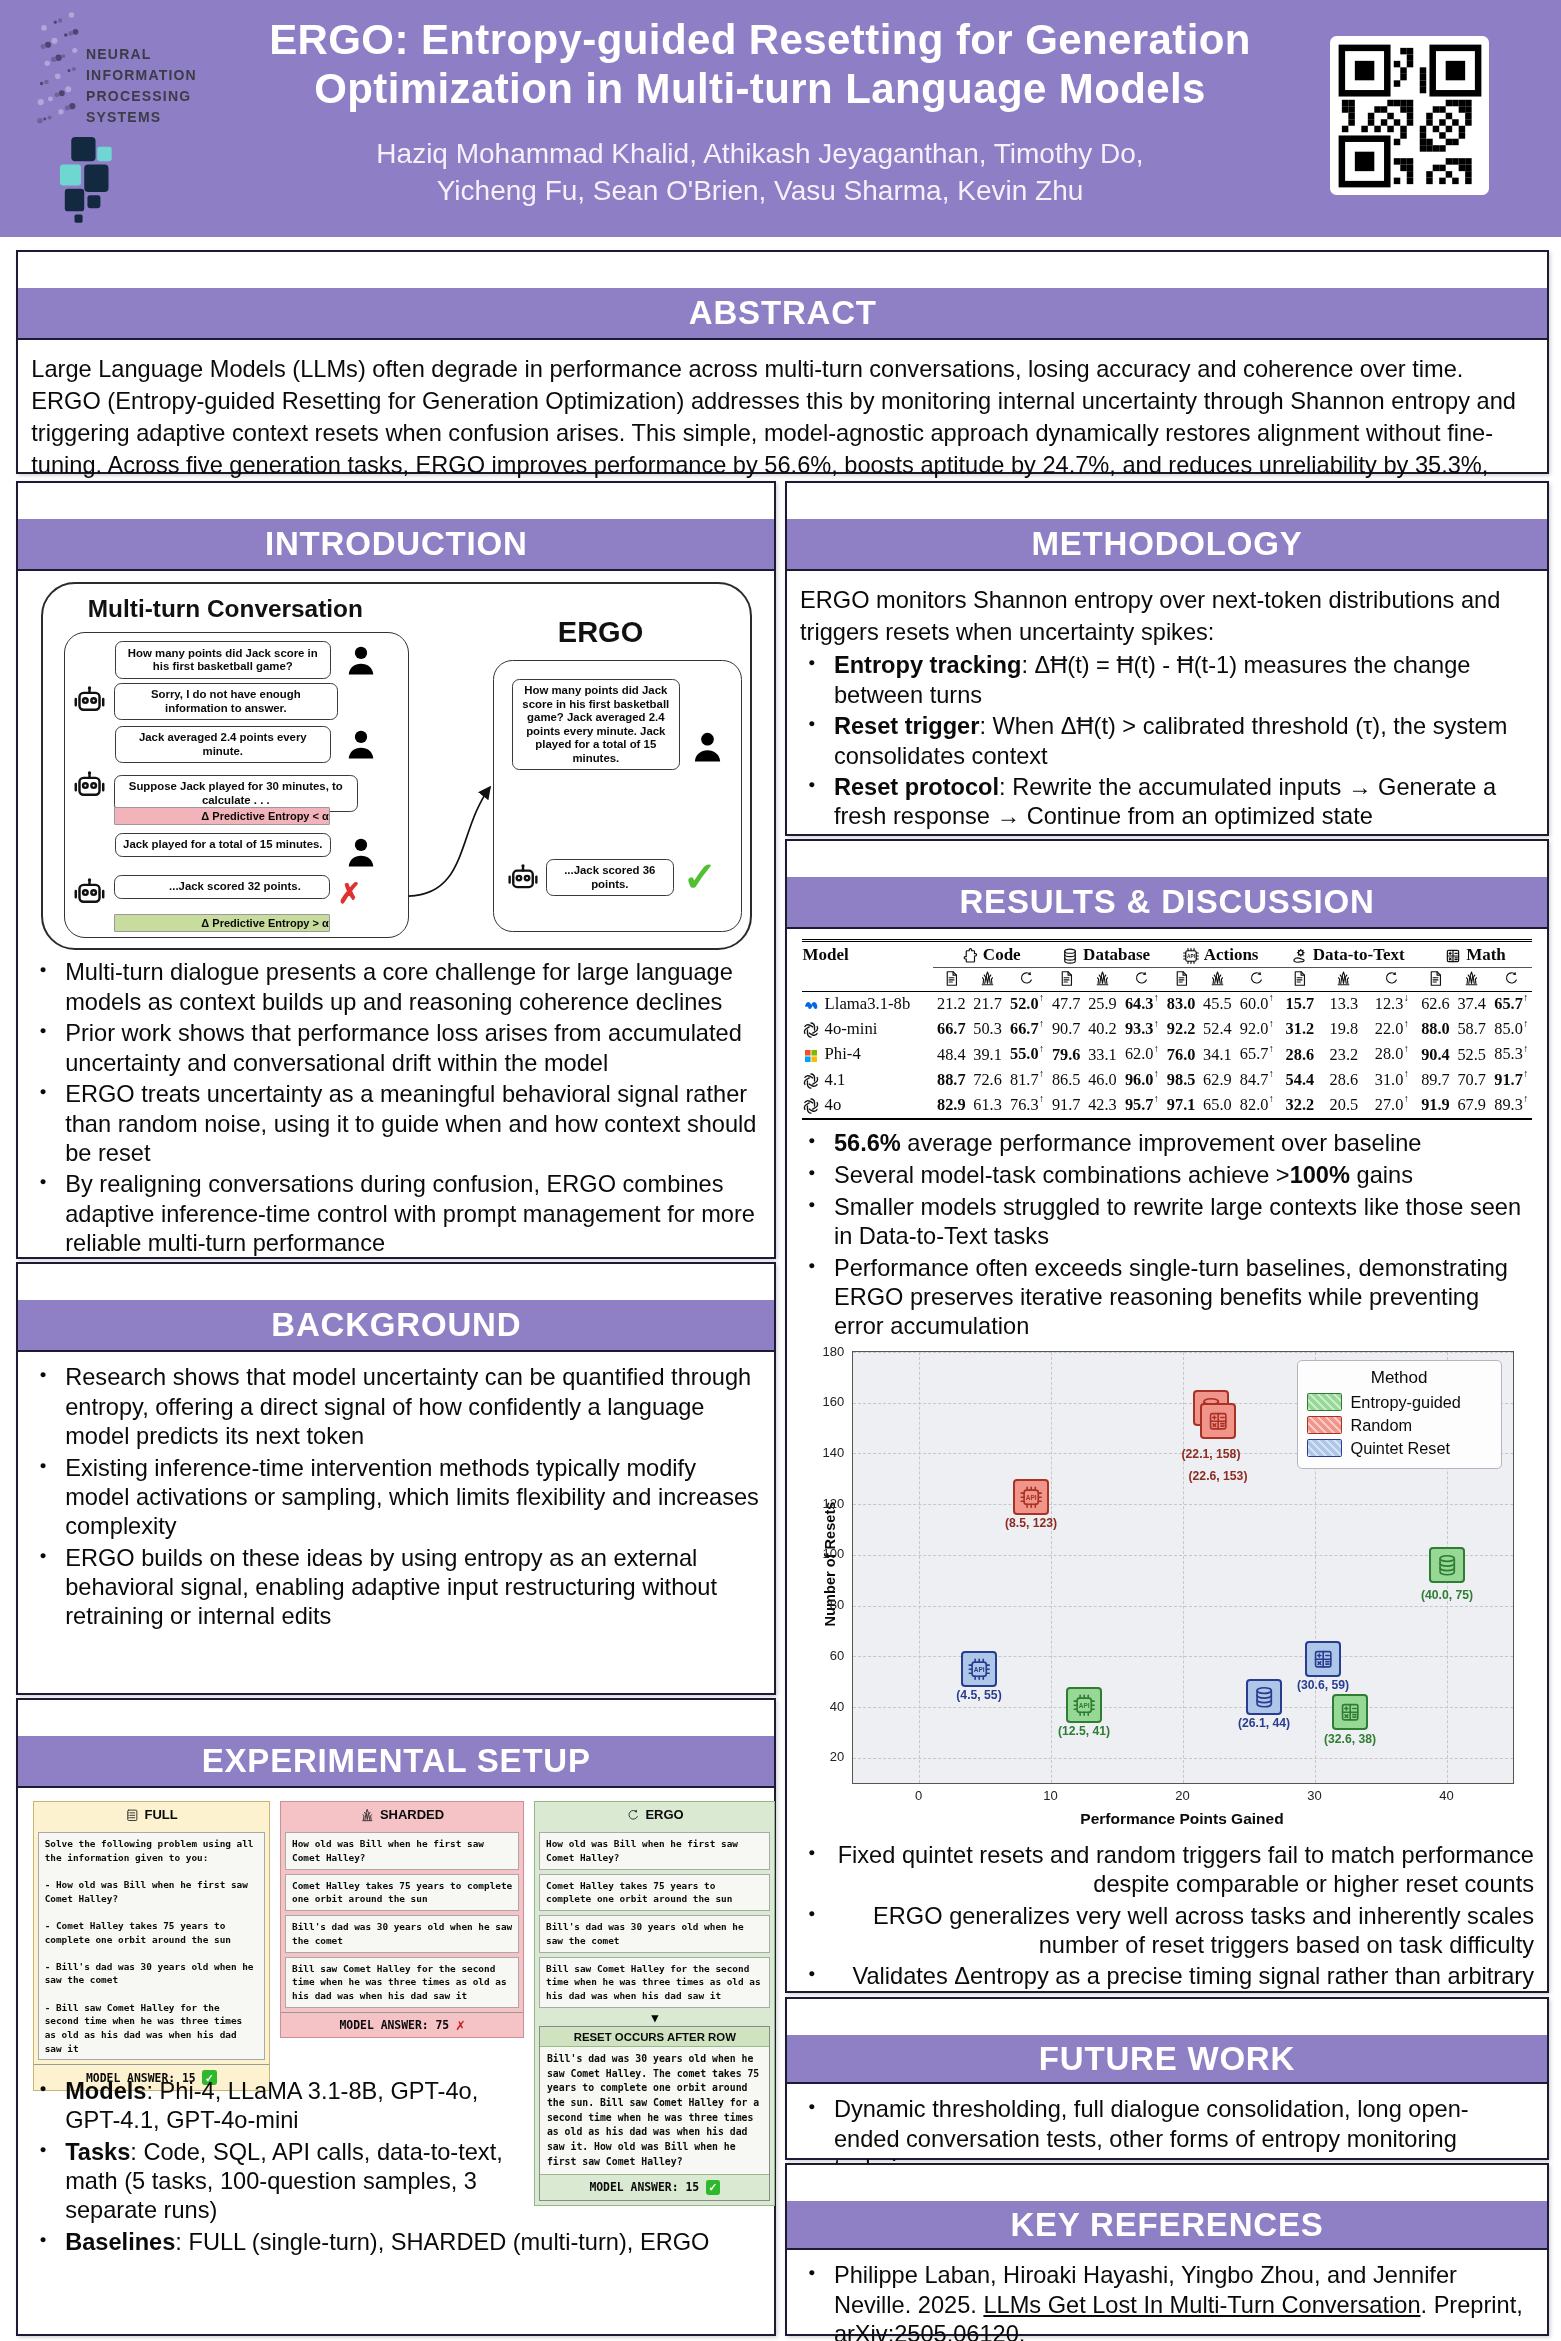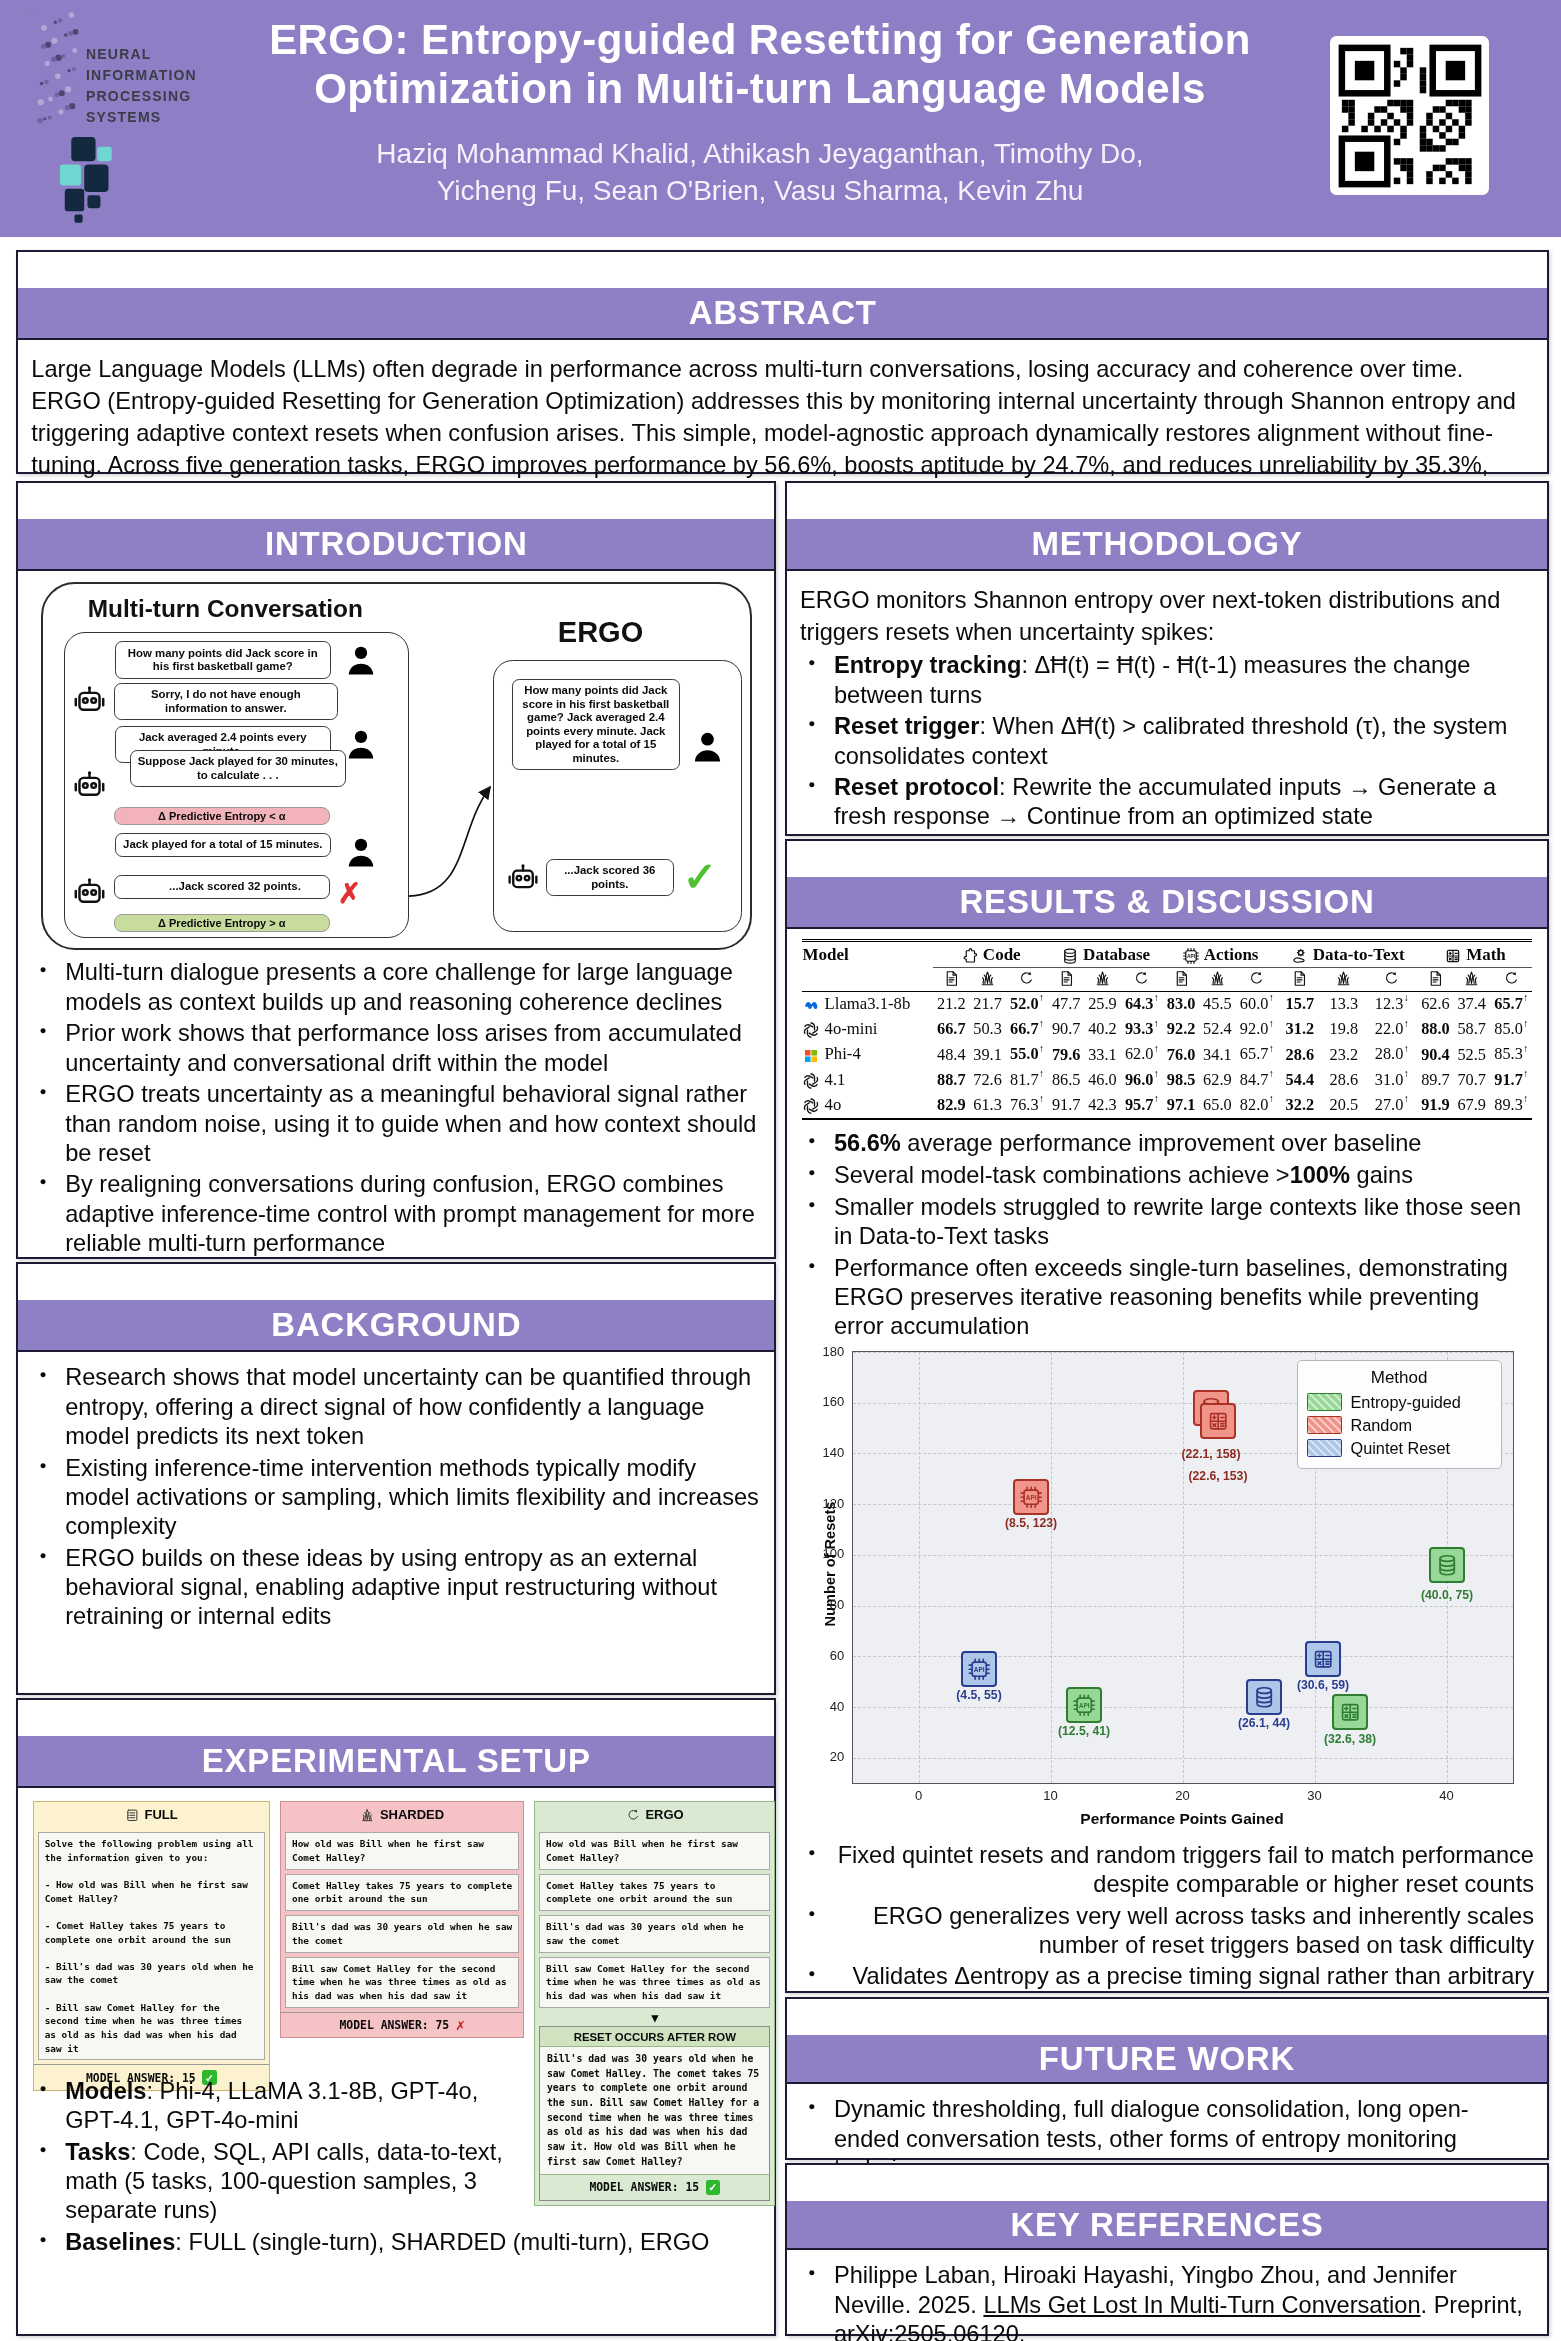--- a/index.html
+++ b/index.html
@@ -23,21 +23,21 @@
   ul.pb b{font-weight:bold;}
   .u{text-decoration:underline;}
   .icon{display:inline-flex;vertical-align:middle;}
   .icon svg{width:100%;height:100%;stroke:currentColor;fill:none;stroke-width:1.6;stroke-linecap:round;stroke-linejoin:round;}
   
   #diagram{position:relative;width:711px;height:368px;margin:3.3px auto 8.1px;}
   .d-outer{position:absolute;left:0;top:0;right:0;bottom:0;border:2px solid #2b2b2b;border-radius:34px;background:#fff;}
   .d-title{position:absolute;left:47px;top:13px;font-size:24.4px;font-weight:600;color:#111;}
   .d-conv{position:absolute;left:23px;top:50px;width:343px;height:304px;border:1.6px solid #333;border-radius:21px;}
   .bub{position:absolute;border:1.2px solid #3a3a3a;border-radius:7.3px;background:#fff;font-size:11.4px;font-weight:bold;line-height:1.18;text-align:center;padding:4.1px 5.7px;box-sizing:border-box;}
-  .dtag{position:absolute;font-size:11px;font-weight:bold;text-align:center;border:0.8px solid #9a9a9a;border-radius:8px;padding:1.6px 0;box-sizing:border-box;}
+  .dtag{position:absolute;font-size:11px;font-weight:bold;text-align:right;border:0.8px solid #9a9a9a;border-radius:1px;padding:1.6px 0;box-sizing:border-box;}
   .d-ergo{position:absolute;left:452px;top:78px;width:247px;height:270px;border:1.6px solid #333;border-radius:19.5px;background:#fff;}
   .d-ergo-title{position:absolute;left:517px;top:34px;font-size:29px;font-weight:600;color:#111;}
   .mark-x{position:absolute;font-size:28px;font-weight:900;color:#e03131;}
   .mark-v{position:absolute;font-size:41px;font-weight:900;color:#51c031;}
   
   .rtable-wrap{border-top:1.6px solid #000;padding-top:1.6px;margin:1.6px 1.6px 0;}
   table.rt{border-collapse:collapse;width:100%;font-family:"Liberation Serif",serif;border-top:0.8px solid #000;border-bottom:2px solid #000;}
   table.rt th,table.rt td{padding:2.4px 0.8px;text-align:center;font-weight:normal;}
   table.rt .ghead th{font-size:17px;font-weight:bold;border-bottom:1.1px solid #555;}
   table.rt .ghead th.mh{border-bottom:none;text-align:left;font-size:17px;}
@@ -307,21 +307,21 @@
             <div style="position:absolute;left:6.5px;top:135px;"><span class="icon" style="width:37px;height:37px;color:#111">
                 <svg viewBox="0 0 24 24">
                   <circle cx="12" cy="3.2" r="1.1" fill="currentColor" stroke="none"></circle>
                   <path d="M12 4.4v2"></path>
                   <rect x="5.5" y="6.4" width="13" height="11" rx="2.6"></rect>
                   <circle cx="9.3" cy="11.4" r="1.5"></circle>
                   <circle cx="14.7" cy="11.4" r="1.5"></circle>
                   <path d="M3.1 10.4v4M20.9 10.4v4"></path>
                 </svg>
               </span></div>
-            <div class="bub" style="left:49px;top:117px;width:216px;margin-left:16px;">Suppose Jack played for 30 minutes, to calculate . . .</div>
+            <div class="bub" style="left:49px;top:142px;width:244px;">Suppose Jack played for 30 minutes, to calculate . . .</div>
             <div class="dtag" style="left:49px;top:174px;width:216px;background:#f3b3ba;">Δ Predictive Entropy &lt; α</div>
             <div class="bub" style="left:50px;top:200px;width:216px;">Jack played for a total of 15 minutes.</div>
             <div style="position:absolute;left:278px;top:202px;"><span class="icon" style="width:36px;height:36px;color:#000">
                 <svg viewBox="0 0 24 24">
                   <circle cx="12" cy="6.6" r="4.1" fill="currentColor" stroke="none"></circle>
                   <path d="M3.8 21c.4-4.6 3.9-7.2 8.2-7.2s7.8 2.6 8.2 7.2z" fill="currentColor" stroke="none"></path>
                 </svg>
               </span></div>
             <div style="position:absolute;left:6.5px;top:242px;"><span class="icon" style="width:37px;height:37px;color:#111">
                 <svg viewBox="0 0 24 24">

